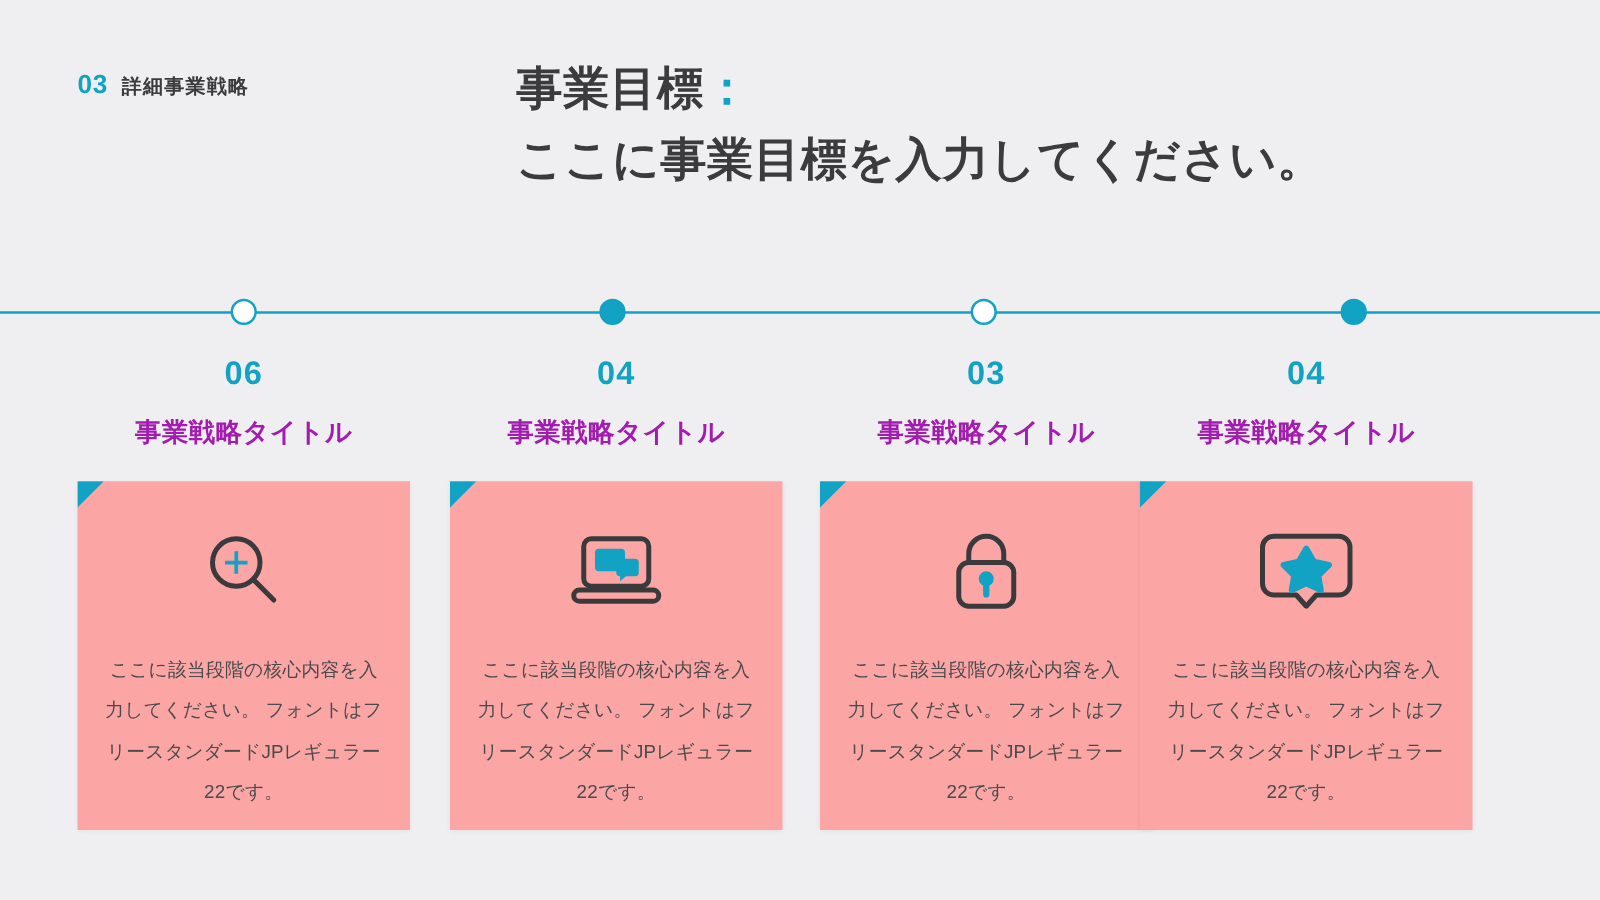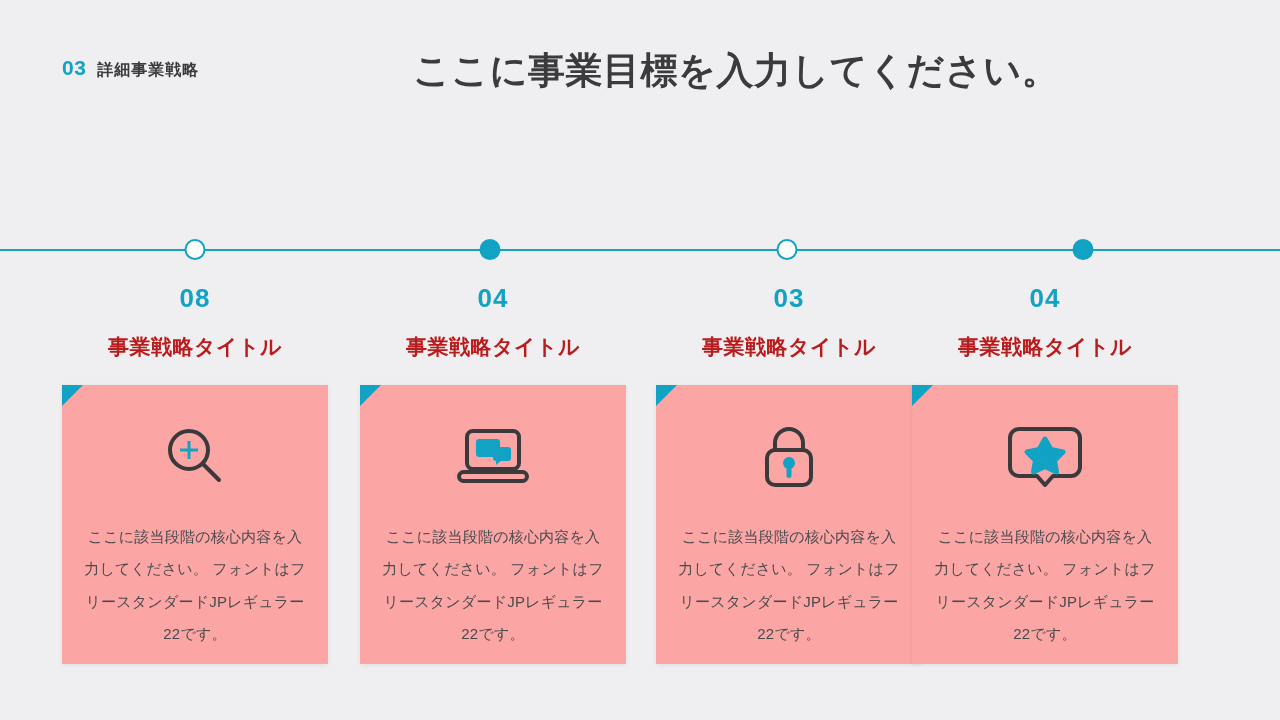--- a/index.html
+++ b/index.html
@@ -88,21 +88,21 @@
     font-size:26px;
     font-weight:bold;
     color:#11a2c4;
     letter-spacing:1px;
     line-height:1;
     margin-top:13px;
   }
   .col-title {
     font-size:21px;
     font-weight:bold;
-    color:#b91c1c;
+    color:#a21caf;
     letter-spacing:0.5px;
     line-height:1;
     margin-top:25px;
   }
 
   
   .card {
     position:relative;
     width:266px;
     height:279px;
@@ -142,33 +142,34 @@
 <body>
 
 <div id="slide">
 
   <div class="eyebrow">
     <span class="eyebrow-num">03</span>
     <span class="eyebrow-text">詳細事業戦略</span>
   </div>
 
   <div class="title-block">
+    <div class="title-line"><span>事業目標</span><span class="title-colon">：</span></div>
     <div class="title-line">ここに事業目標を入力してください。</div>
   </div>
 
   <div class="timeline-line"></div>
   <div class="marker hollow" style="left:195px;"></div>
   <div class="marker filled" style="left:490px;"></div>
   <div class="marker hollow" style="left:787px;"></div>
   <div class="marker filled" style="left:1083px;"></div>
 
   <div class="columns">
 
     <div class="column" style="left:47px;">
-      <div class="col-num">08</div>
+      <div class="col-num">06</div>
       <div class="col-title">事業戦略タイトル</div>
       <div class="card">
         <div class="card-corner"></div>
         <div class="card-icon">
           <svg width="66" height="66" viewBox="0 0 66 66">
             <circle cx="27" cy="27" r="19" fill="none" stroke="#3a3a3c" stroke-width="4"></circle>
             <line x1="40.5" y1="40.5" x2="57" y2="57" stroke="#3a3a3c" stroke-width="4" stroke-linecap="round"></line>
             <line x1="18" y1="27" x2="36" y2="27" stroke="#11a2c4" stroke-width="3"></line>
             <line x1="27" y1="18" x2="27" y2="36" stroke="#11a2c4" stroke-width="3"></line>
           </svg>

